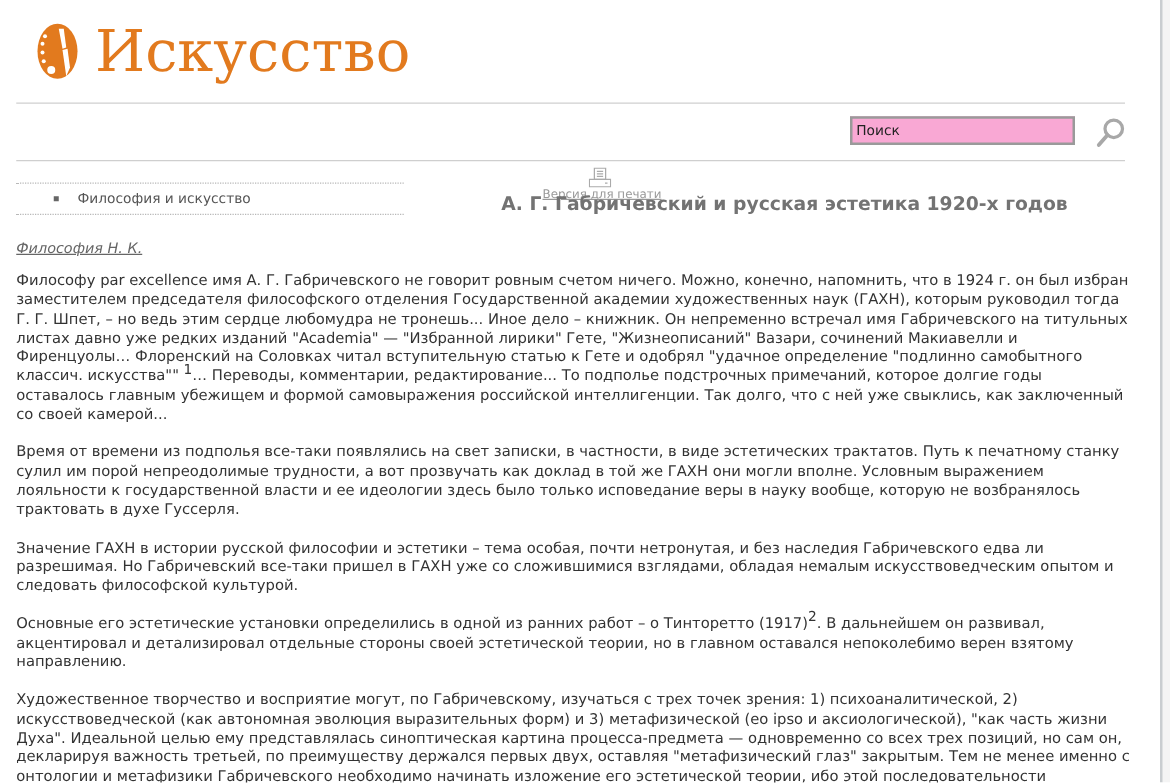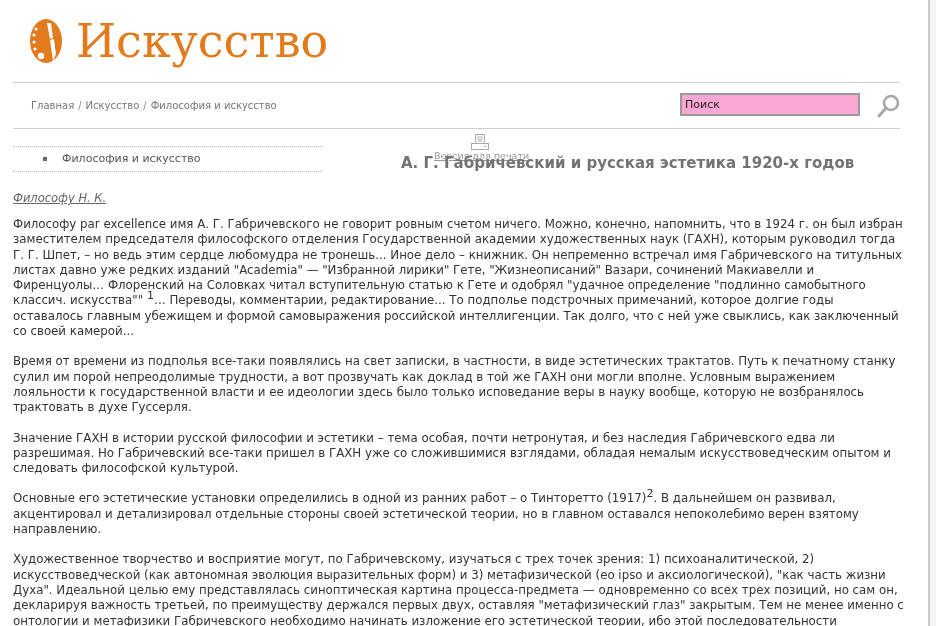--- a/index.html
+++ b/index.html
@@ -57,23 +57,20 @@
       <circle cx="9" cy="35" r="1.6" fill="#fff"></circle>
       <circle cx="15" cy="42" r="3.2" fill="#fff"></circle>
       <path d="M21 9 L25 9 L27 24 L24 25 Z" fill="#fff"></path>
       <path d="M24 26 L28 25 L30 40 L27 47 Z" fill="#fff"></path>
     </svg>
     <span class="logo-text">Искусство</span>
   </div>
 
   <div class="hr-top"></div>
 
-  <div class="breadcrumb">
-    <a>Главная</a><span class="sep">/</span><a>Искусство</a><span class="sep">/</span><a>Философия и искусство</a>
-  </div>
 
   <input class="search-input" type="text" value="Поиск" style="">
   <svg class="search-icon" viewBox="0 0 26 26">
     <circle cx="15" cy="10" r="7" fill="none" stroke="#a8a8a8" stroke-width="2.6"></circle>
     <line x1="10" y1="15" x2="3" y2="23" stroke="#a8a8a8" stroke-width="3" stroke-linecap="round"></line>
   </svg>
 
   <div class="hr-mid"></div>
 
   <div class="scroll-track"></div>
@@ -92,21 +89,21 @@
       <line x1="6.5" y1="5" x2="11.5" y2="5" stroke="#aaa"></line>
       <line x1="6.5" y1="7" x2="11.5" y2="7" stroke="#aaa"></line>
       <rect x="0.5" y="9.5" width="17" height="6" fill="#fff" stroke="#aaa"></rect>
       <line x1="13" y1="12.5" x2="15" y2="12.5" stroke="#aaa"></line>
     </svg>
     <span>Версия для печати</span>
   </div>
 
   <h1 class="article-title">А. Г. Габричевский и русская эстетика 1920-х годов</h1>
 
-  <a class="author">Философу Н. К.</a>
+  <a class="author">Философия Н. К.</a>
 
   <div class="article">
     <p><span>Философу par excellence имя А. Г. Габричевского не говорит ровным счетом ничего. Можно, конечно, напомнить, что в 1924 г. он был избран заместителем председателя философского отделения Государственной академии художественных наук (ГАХН), которым руководил тогда Г. Г. Шпет, – но ведь этим сердце любомудра не тронешь... Иное дело – книжник. Он непременно встречал имя Габричевского на титульных листах давно уже редких изданий "Academia" — "Избранной лирики" Гете, "Жизнеописаний" Вазари, сочинений Макиавелли и Фиренцуолы… Флоренский на Соловках читал вступительную статью к Гете и одобрял "удачное определение "подлинно самобытного классич. искусства"" </span><sup>1</sup><span>… Переводы, комментарии, редактирование... То подполье подстрочных примечаний, которое долгие годы оставалось главным убежищем и формой самовыражения российской интеллигенции. Так долго, что с ней уже свыклись, как заключенный со своей камерой...</span></p>
     <p><span>Время от времени из подполья все-таки появлялись на свет записки, в частности, в виде эстетических трактатов. Путь к печатному станку сулил им порой непреодолимые трудности, а вот прозвучать как доклад в той же ГАХН они могли вполне. Условным выражением лояльности к государственной власти и ее идеологии здесь было только исповедание веры в науку вообще, которую не возбранялось трактовать в духе Гуссерля.</span></p>
     <p><span>Значение ГАХН в истории русской философии и эстетики – тема особая, почти нетронутая, и без наследия Габричевского едва ли разрешимая. Но Габричевский все-таки пришел в ГАХН уже со сложившимися взглядами, обладая немалым искусствоведческим опытом и следовать философской культурой.</span></p>
     <p><span>Основные его эстетические установки определились в одной из ранних работ – о Тинторетто (1917)</span><sup>2</sup><span>. В дальнейшем он развивал, акцентировал и детализировал отдельные стороны своей эстетической теории, но в главном оставался непоколебимо верен взятому направлению.</span></p>
     <p><span>Художественное творчество и восприятие могут, по Габричевскому, изучаться с трех точек зрения: 1) психоаналитической, 2) искусствоведческой (как автономная эволюция выразительных форм) и 3) метафизической (eo ipso и аксиологической), "как часть жизни Духа". Идеальной целью ему представлялась синоптическая картина процесса-предмета — одновременно со всех трех позиций, но сам он, декларируя важность третьей, по преимуществу держался первых двух, оставляя "метафизический глаз" закрытым. Тем не менее именно с онтологии и метафизики Габричевского необходимо начинать изложение его эстетической теории, ибо этой последовательности стремился следовать и он сам</span><sup>3</sup></p>
   </div>
 
 </div>

